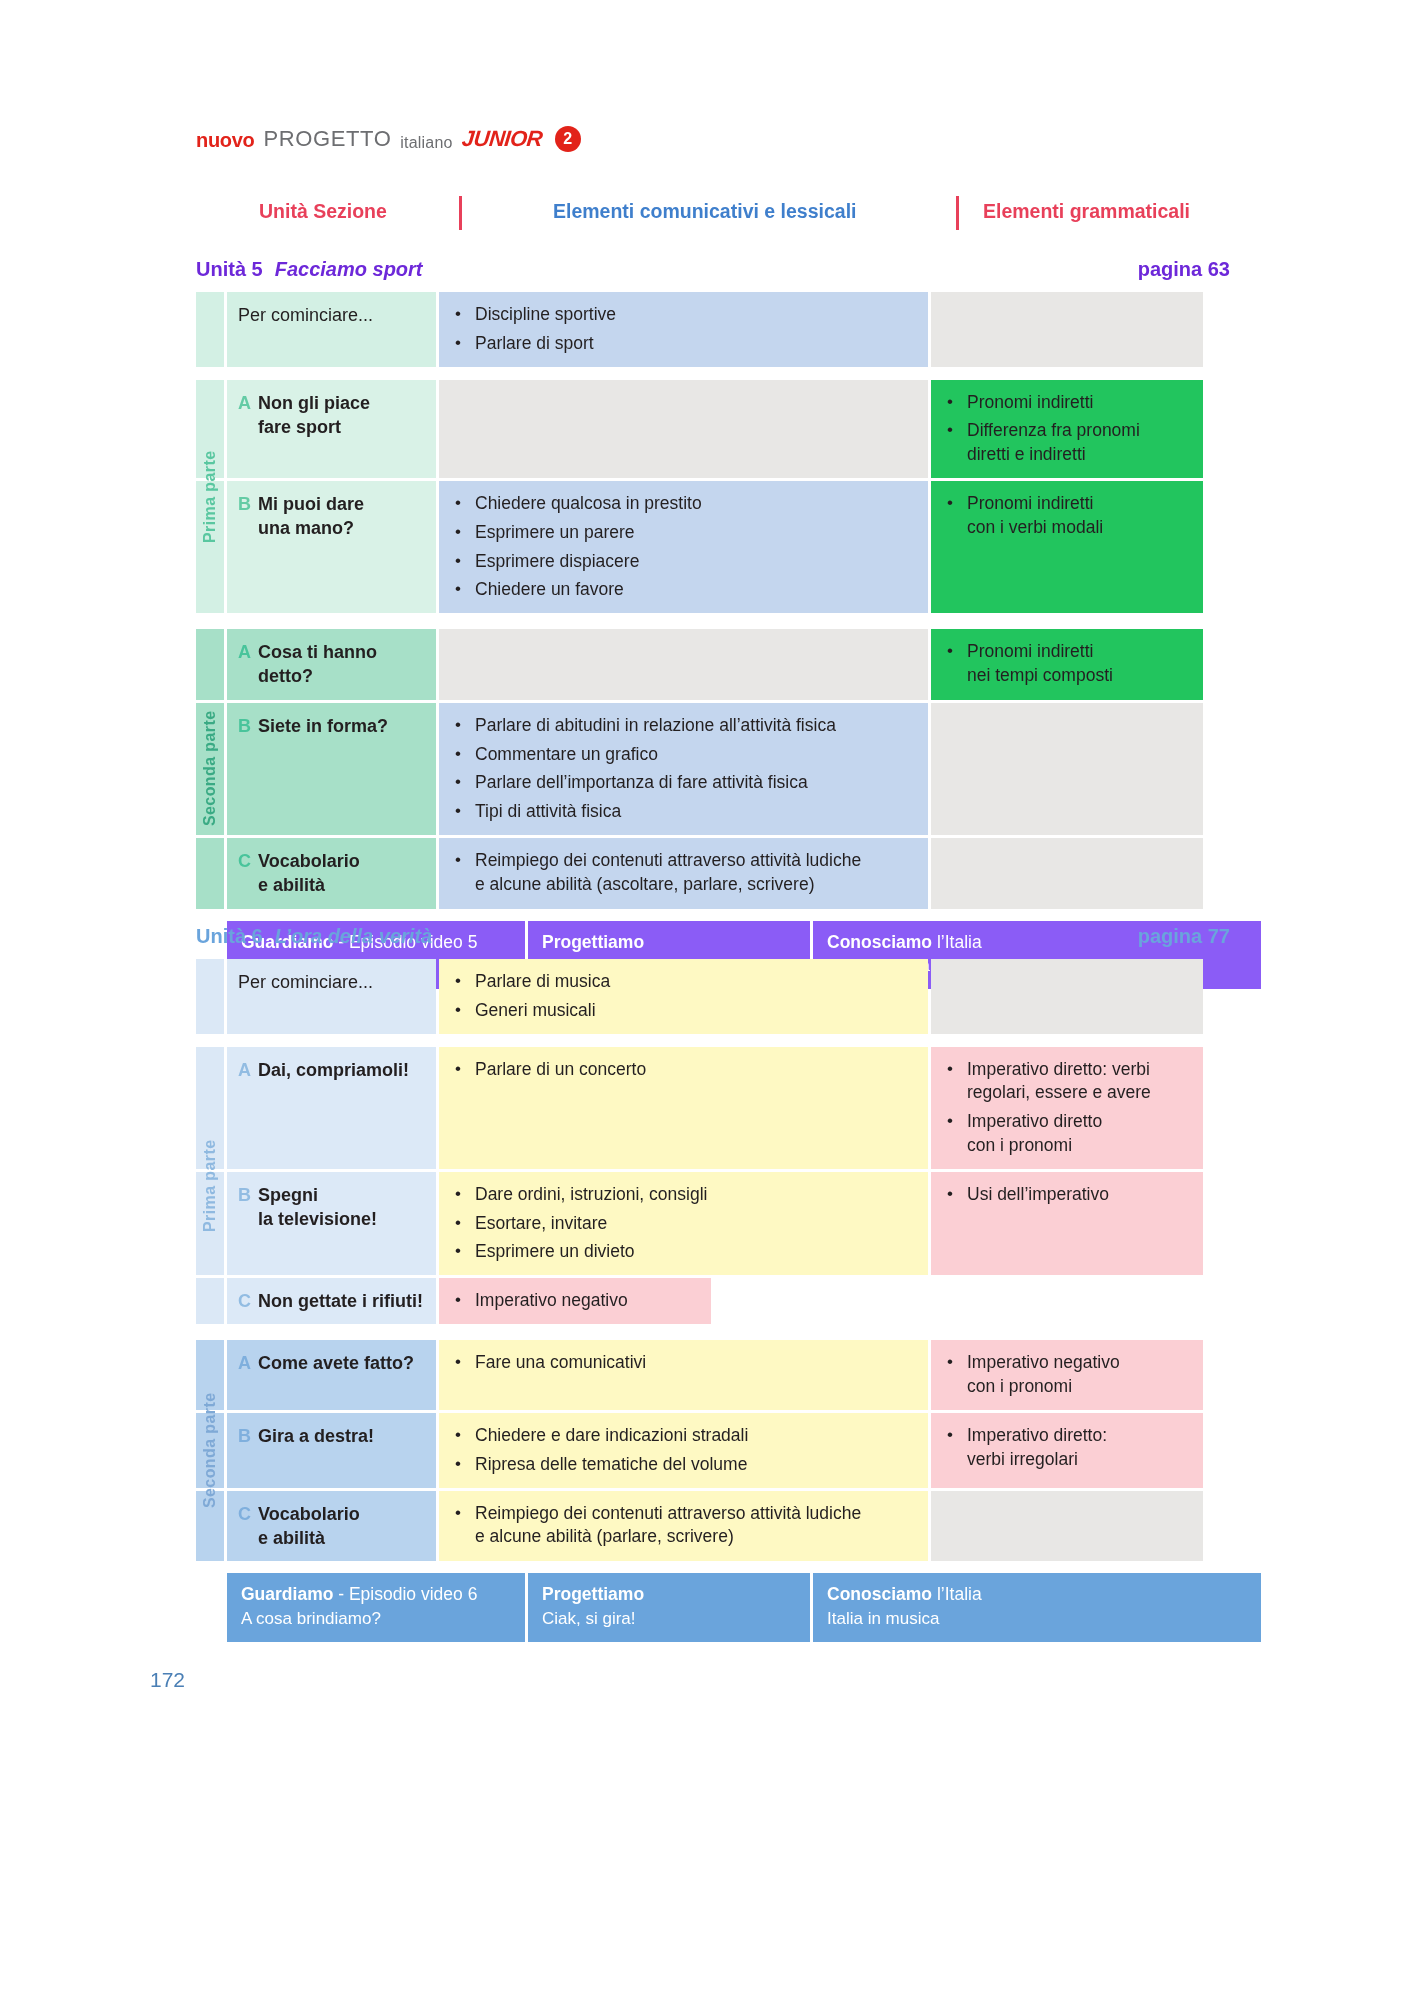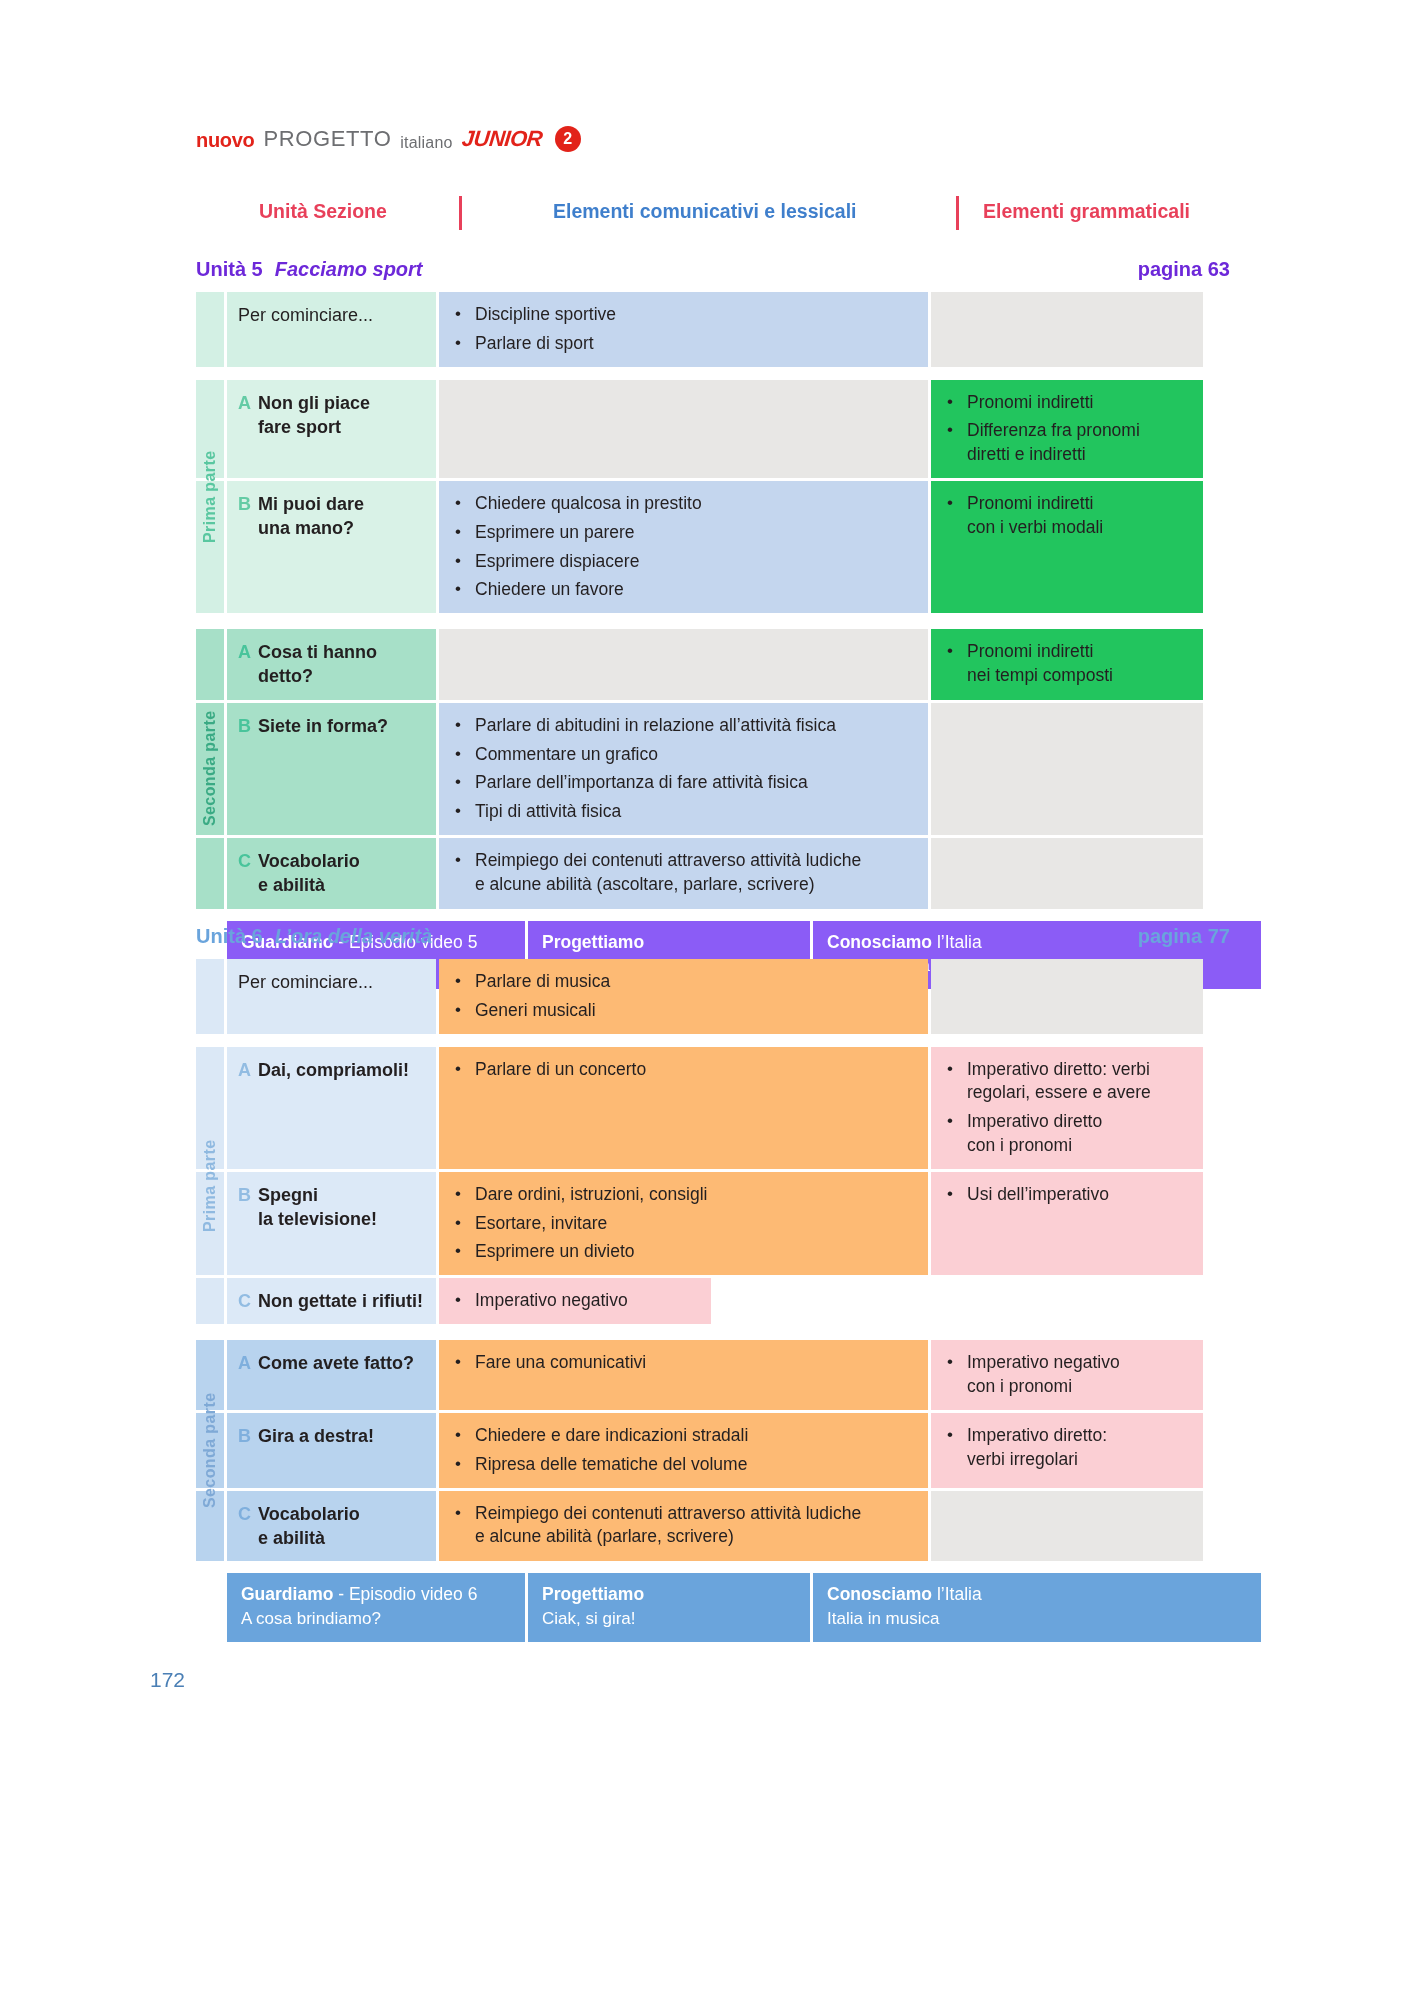--- a/index.html
+++ b/index.html
@@ -214,21 +214,21 @@
   .u6 .side-strip  { background: #b8d3ee; }
   .u6 .side-label  { color: #7fa9d6; }
   .u6 .c-sec       { background: #b8d3ee; }
   .u6 .c-sec .letter { color: #7fafdd; }
   .u6 .row-start .side-strip { background: #dbe8f6; }
   .u6 .row-start .c-sec { background: #dbe8f6; }
   .u6 .part1 .side-strip { background: #dbe8f6; }
   .u6 .part1 .side-label { color: #8fb9e0; }
   .u6 .part1 .c-sec { background: #dce9f7; }
   .u6 .part1 .c-sec .letter { color: #92bce2; }
-  .u6 .c-comm.filled { background: #fdba74; }
+  .u6 .c-comm.filled { background: #fef9c3; }
   .u6 .c-gram.filled { background: #fbcfd4; }
   .u6 .footer { background: #6aa4dc; }
 
   .grp-gap { height: 13px; }
 
   
   .footer {
     display: flex;
     width: 1034px;
     margin-left: 31px;

